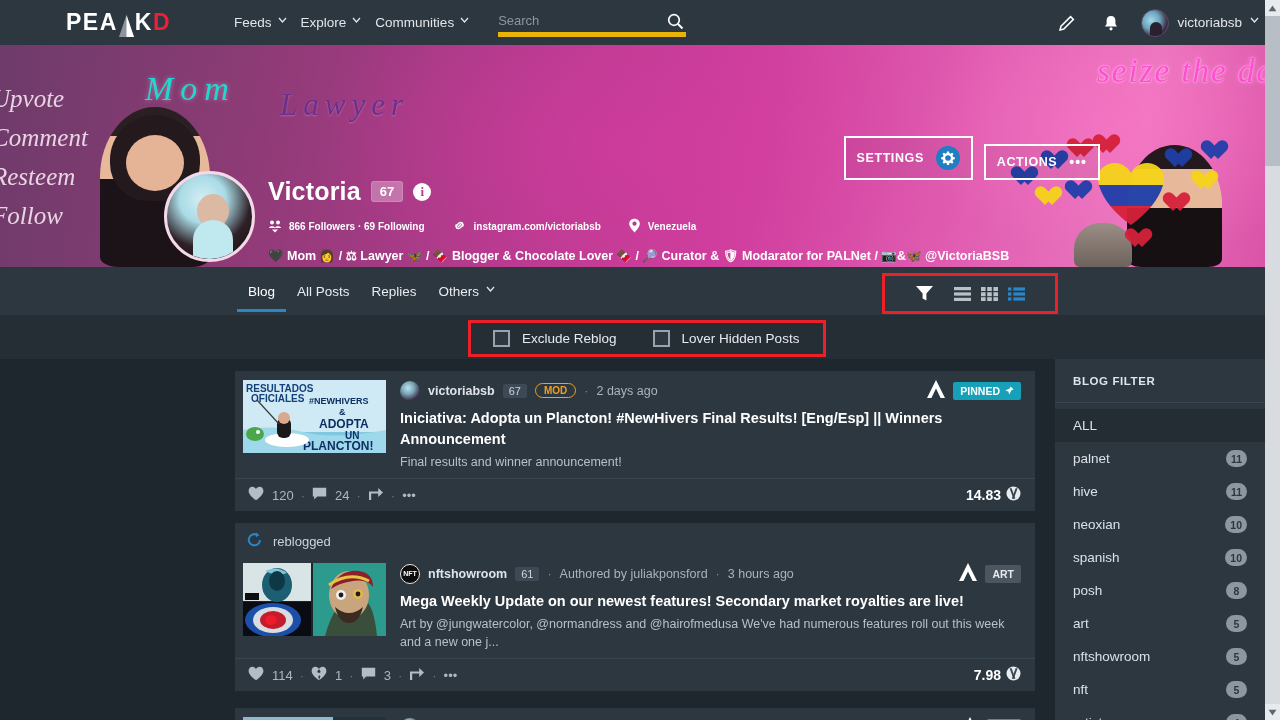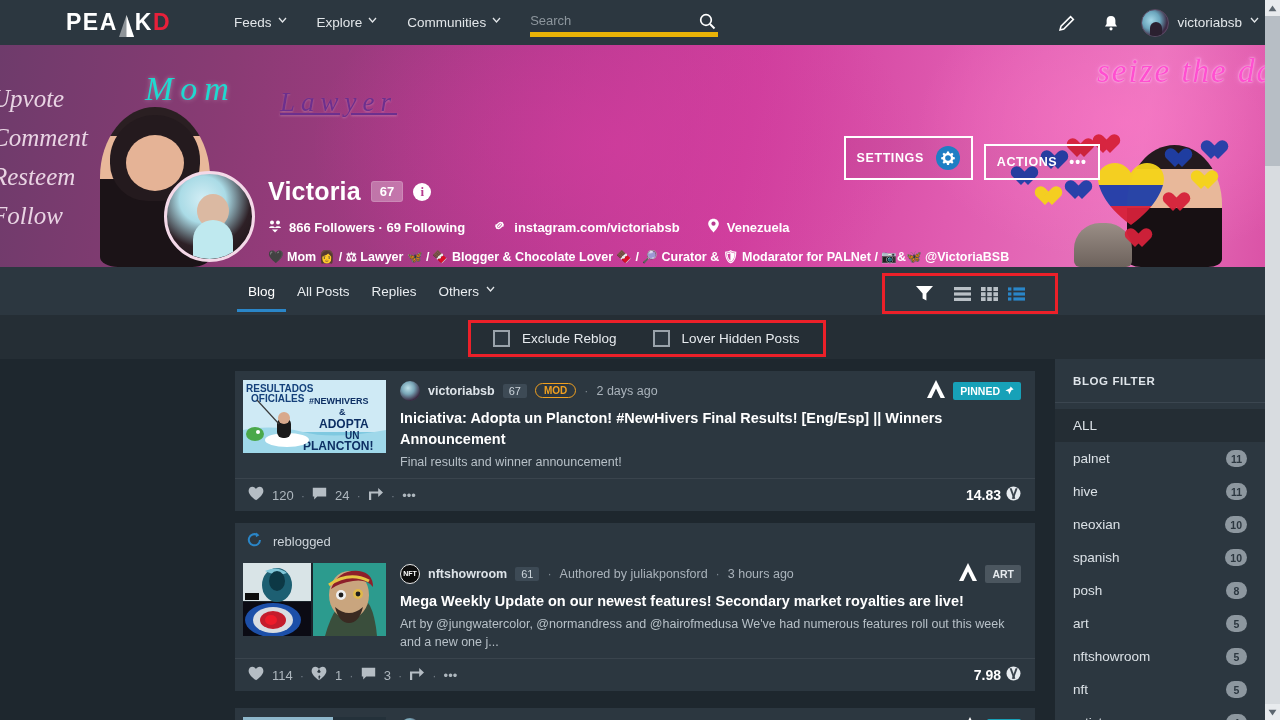--- a/index.html
+++ b/index.html
@@ -21,21 +21,21 @@
   }
   .logo {
     margin-left: 66px;
     font-size: 23px; font-weight: bold; letter-spacing: 1.5px;
     color: #ffffff; display: flex; align-items: center;
   }
   .logo .d { color: #e8203a; }
   .logo .a-wrap { position: relative; display: inline-block; width: 17px; }
   .logo .a-wrap svg { position: absolute; top: -9px; left: 0; }
 
-  .nav-links { display: flex; align-items: center; margin-left: 63px; gap: 31px; }
+  .nav-links { display: flex; align-items: center; margin-left: 63px; gap: 15px; }
   .nav-link {
     font-size: 13.5px; color: #e2e6e9; display: flex; align-items: center; gap: 6px;
     cursor: pointer; white-space: nowrap;
   }
   .caret { display: inline-block; width: 8px; height: 8px; position: relative; top: -2px; }
   .caret svg { display: block; }
 
   .searchbox {
     margin-left: 30px; width: 188px; height: 28px; position: relative;
     border-bottom: 5px solid #eab308; display: flex; align-items: center;
@@ -70,22 +70,22 @@
       radial-gradient(ellipse 300px 200px at 88% 35%, rgba(255,120,200,.55), rgba(0,0,0,0) 70%),
       radial-gradient(ellipse 420px 260px at 48% 45%, rgba(214,60,160,.60), rgba(0,0,0,0) 72%),
       linear-gradient(100deg, #6e3b6b 0%, #8a3b74 18%, #b53a8e 42%, #cf3f9d 58%, #e05bb0 74%, #e875bd 88%, #d94fa4 100%);
   }
   .cover-text { position: absolute; font-family: "Liberation Serif", serif; pointer-events: none; }
   .ct-mom {
     left: 145px; top: 25px; font-size: 34px; color: #1fd9d0; font-style: italic;
     letter-spacing: 7px; text-shadow: 0 0 5px rgba(255,255,255,.35);
   }
   .ct-lawyer {
-    left: 280px; top: 42px; font-size: 27px; color: #6d2f8e; font-style: italic;
-    letter-spacing: 6px; text-shadow: 0 1px 2px rgba(255,255,255,.25); text-decoration: underline;
+    left: 280px; top: 42px; font-size: 31px; color: #6d2f8e; font-style: italic;
+    letter-spacing: 6px; text-shadow: 0 1px 2px rgba(255,255,255,.25);
   }
   .ct-left { left: -8px; font-size: 25px; color: #f3e2ee; font-style: italic; opacity: .92; }
   .ct-l1 { top: 40px; } .ct-l2 { top: 79px; } .ct-l3 { top: 118px; } .ct-l4 { top: 157px; }
   .ct-seize {
     right: 5px; top: 8px; font-size: 33px; color: #ff4fd0; font-style: italic;
     letter-spacing: 2px; text-shadow: 0 0 6px rgba(255,140,225,.95), 0 0 2px #fff;
     white-space: nowrap;
   }
 
   
@@ -134,21 +134,21 @@
   .pname { font-size: 25px; font-weight: bold; color: #ffffff; letter-spacing: .2px; }
   .rep-badge {
     background: rgba(255,255,255,.30); color:#fff; font-size: 13px; font-weight:bold;
     padding: 2px 8px; border-radius: 3px; border:1px solid rgba(255,255,255,.15);
   }
   .info-i {
     width: 18px; height: 18px; border-radius: 50%; background: #fff; color: #b53a8e;
     font-size: 13px; font-weight: bold; display: flex; align-items: center; justify-content: center;
     font-family: "Liberation Serif", serif; cursor: pointer;
   }
-  .meta-row { display: flex; align-items: center; gap: 10px; margin-top: 12px; font-size: 13px; color:#fff; font-weight: bold; }
+  .meta-row { display: flex; align-items: center; gap: 10px; margin-top: 12px; font-size: 10px; color:#fff; font-weight: bold; }
   .meta-item { display: flex; align-items: center; gap: 7px; }
   .meta-item.sep { margin-left: 17px; }
   .bio-row { margin-top: 13px; font-size: 12.5px; color:#ffffff; font-weight: bold; white-space: nowrap; }
 
   
   .cover-btns { position: absolute; right: 180px; top: 91px; display: flex; flex-direction: row; gap: 11px; align-items: flex-end; }
   .cover-btn {
     border: 2px solid #ffffff; color:#fff; font-size: 12.5px; font-weight: bold;
     letter-spacing: .6px; display:flex; align-items:center; gap:12px;
     padding: 8px 11px; background: rgba(0,0,0,.05); cursor: pointer;

